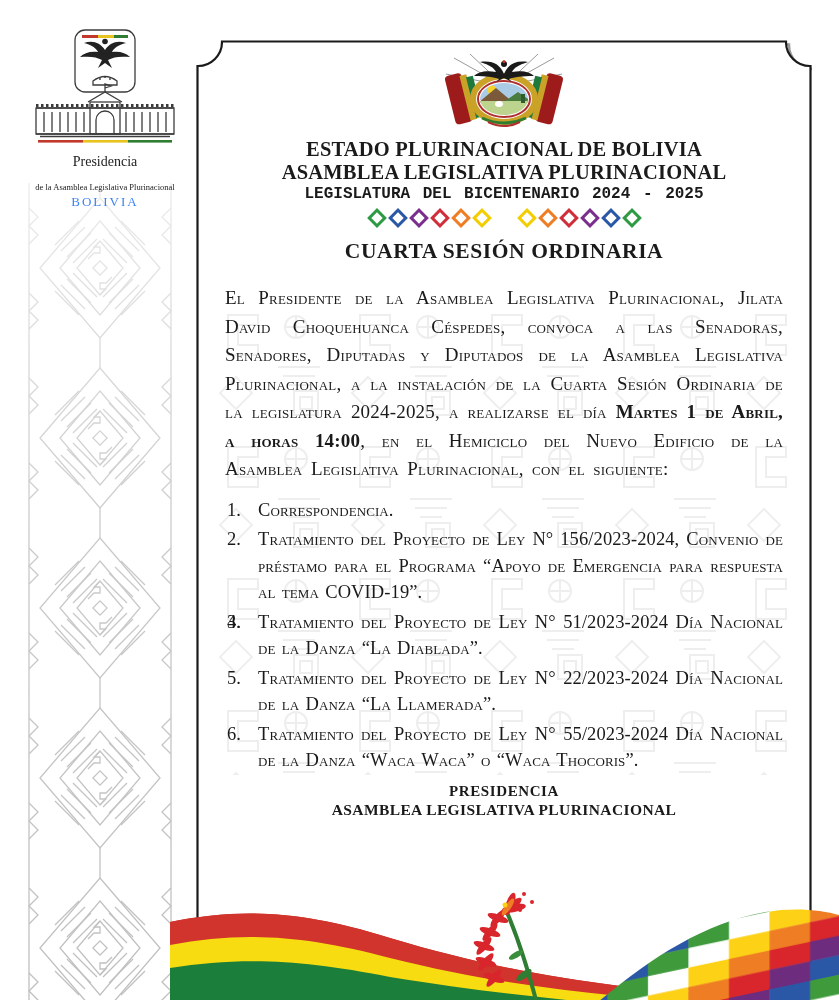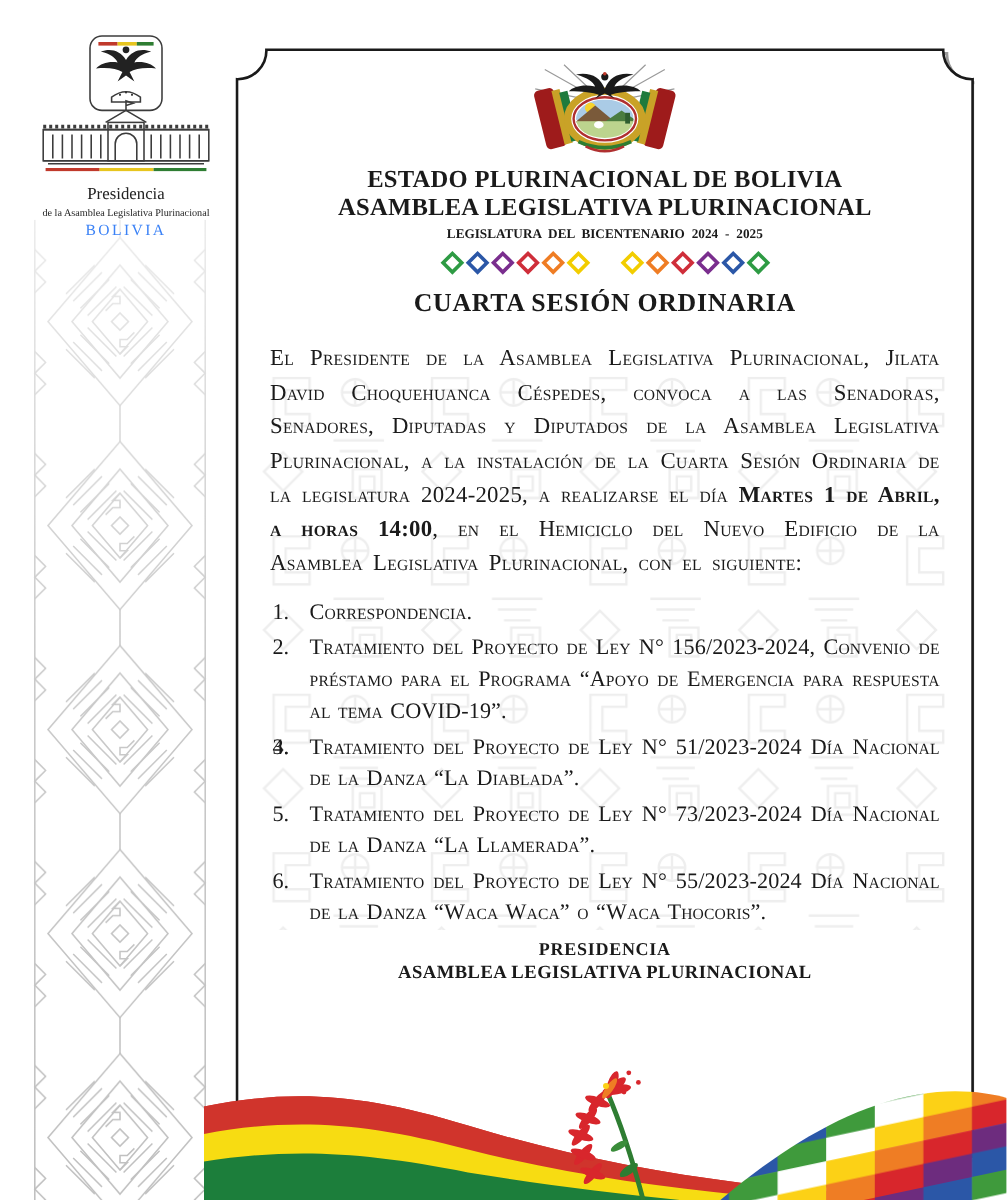--- a/index.html
+++ b/index.html
@@ -2,34 +2,34 @@
 <html><head>
 <meta charset="utf-8">
 <style>
   html,body{margin:0;padding:0;}
   body{width:839px;height:1000px;background:#ffffff;font-family:"Liberation Serif","DejaVu Serif",serif;color:#1a1a1a;}
   .page{position:relative;width:839px;height:1000px;overflow:hidden;background:#fff;}
 
   
   .logo-block{position:absolute;left:30px;top:28px;width:150px;text-align:center;z-index:3;}
   .logo-cap1{font-size:14px;margin-top:2px;color:#222;}
-  .logo-cap2{font-size:8.5px;color:#222;margin-top:1px;}
+  .logo-cap2{font-size:8.5px;color:#222;margin-top:12px;}
   .logo-cap3{font-size:13px;letter-spacing:2px;color:#3b82f6;margin-top:2px;}
   .sidebar-pattern{position:absolute;left:25px;top:183px;width:150px;height:817px;z-index:1;}
 
   
   .doc{position:absolute;left:196px;top:40px;width:705px;height:950px;z-index:2;}
   .frame-svg{position:absolute;left:0;top:0;z-index:1;}
   .watermark{position:absolute;left:12px;top:255px;width:592px;height:480px;z-index:2;}
   .content{position:absolute;left:0;top:0;width:616px;height:950px;z-index:3;text-align:center;padding:0;}
 
   .coat{margin-top:12px;}
   .h-state{font-size:20.5px;font-weight:bold;line-height:23px;margin-top:2px;letter-spacing:.2px;}
   .h-assembly{font-size:20.5px;font-weight:bold;line-height:23px;letter-spacing:.2px;}
-  .h-legis{font-size:11px;font-weight:bold;line-height:16px;margin-top:2px;word-spacing:3px;}
+  .h-legis{font-size:16px;font-weight:bold;line-height:16px;margin-top:2px;word-spacing:3px;font-family:Liberation Mono, monospace;}
   .diamond-row{margin-top:8px;height:16px;display:flex;justify-content:center;gap:24px;align-items:center;}
   .dia-group{display:flex;align-items:center;}
   .dia{width:8px;height:8px;border:3px solid #000;background:#fff;transform:rotate(45deg);display:inline-block;margin:0 3.5px;}
   .h-session{font-size:21.5px;font-weight:bold;line-height:26px;margin-top:12px;letter-spacing:.6px;}
 
   .para{margin:20px 29px 0 29px;text-align:justify;font-size:19px;line-height:28.5px;
         font-variant:small-caps;word-spacing:3.5px;letter-spacing:.2px;}
   .para .b{font-weight:bold;}
 
   .h-orden{font-size:21px;font-weight:bold;line-height:26px;margin-top:11px;letter-spacing:.5px;}
@@ -207,21 +207,21 @@
       <div class="h-session">CUARTA SESIÓN ORDINARIA</div>
 
       <div class="para"><span>El Presidente de la Asamblea Legislativa Plurinacional, Jilata David Choquehuanca Céspedes, convoca a las Senadoras, Senadores, Diputadas y Diputados de la Asamblea Legislativa Plurinacional, a la instalación de la Cuarta Sesión Ordinaria de la legislatura 2024-2025, a realizarse el día </span><span class="b">Martes&nbsp;1 de Abril, a horas 14:00</span><span>, en el Hemiciclo del Nuevo Edificio de la Asamblea Legislativa Plurinacional, con el siguiente:</span></div>
 
 
       <ol class="orden-list">
           <li><span class="num">1.</span><span class="txt">Correspondencia.</span></li>
           <li><span class="num">2.</span><span class="txt">Tratamiento del Proyecto de Ley N° 156/2023-2024, Convenio de préstamo para el Programa “Apoyo de Emergencia para respuesta al tema COVID-19”.</span></li>
           <li><span class="num">3.</span></li>
           <li><span class="num">4.</span><span class="txt">Tratamiento del Proyecto de Ley N° 51/2023-2024 Día Nacional de la Danza “La Diablada”.</span></li>
-          <li><span class="num">5.</span><span class="txt">Tratamiento del Proyecto de Ley N° 73/2023-2024 Día Nacional de la Danza “La Llamerada”.</span></li>
+          <li><span class="num">5.</span><span class="txt">Tratamiento del Proyecto de Ley N° 22/2023-2024 Día Nacional de la Danza “La Llamerada”.</span></li>
           <li><span class="num">6.</span><span class="txt">Tratamiento del Proyecto de Ley N° 55/2023-2024 Día Nacional de la Danza “Waca Waca” o “Waca Thocoris”.</span></li>
         </ol>
 
       <div class="sig1">PRESIDENCIA</div>
       <div class="sig2">ASAMBLEA LEGISLATIVA PLURINACIONAL</div>
     </div>
   </div>
 
   <svg class="wave" viewBox="0 0 839 120">
     <defs>

